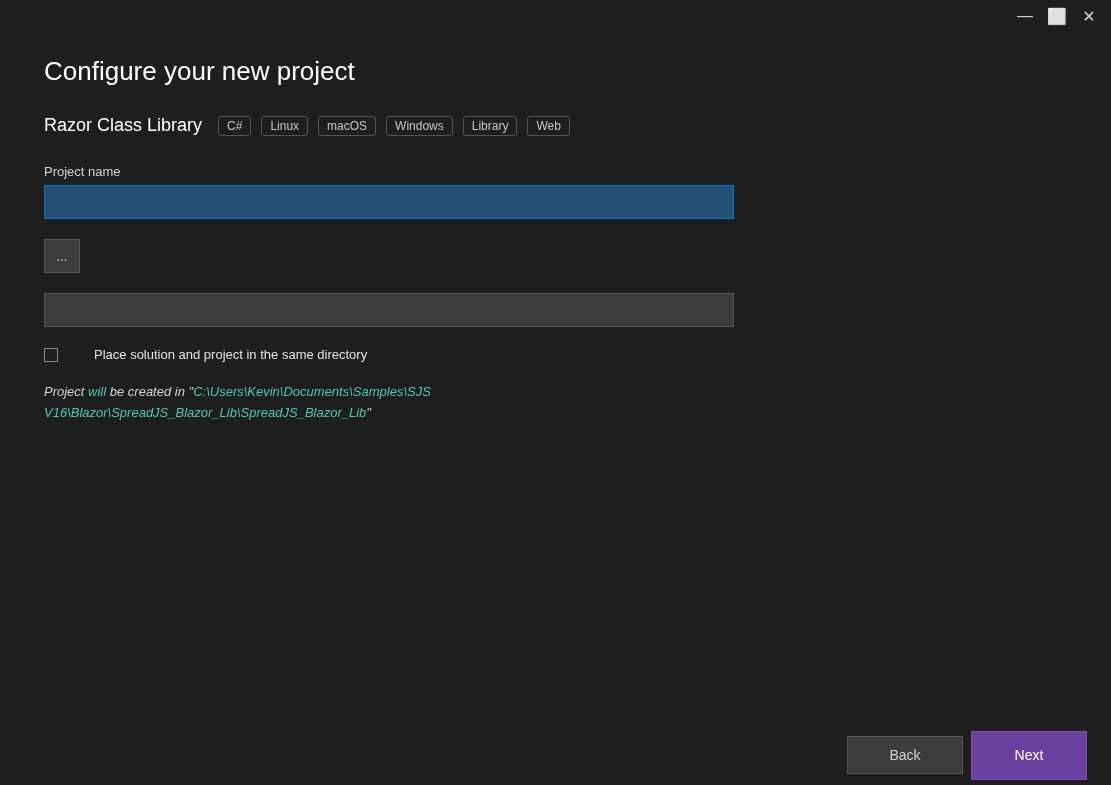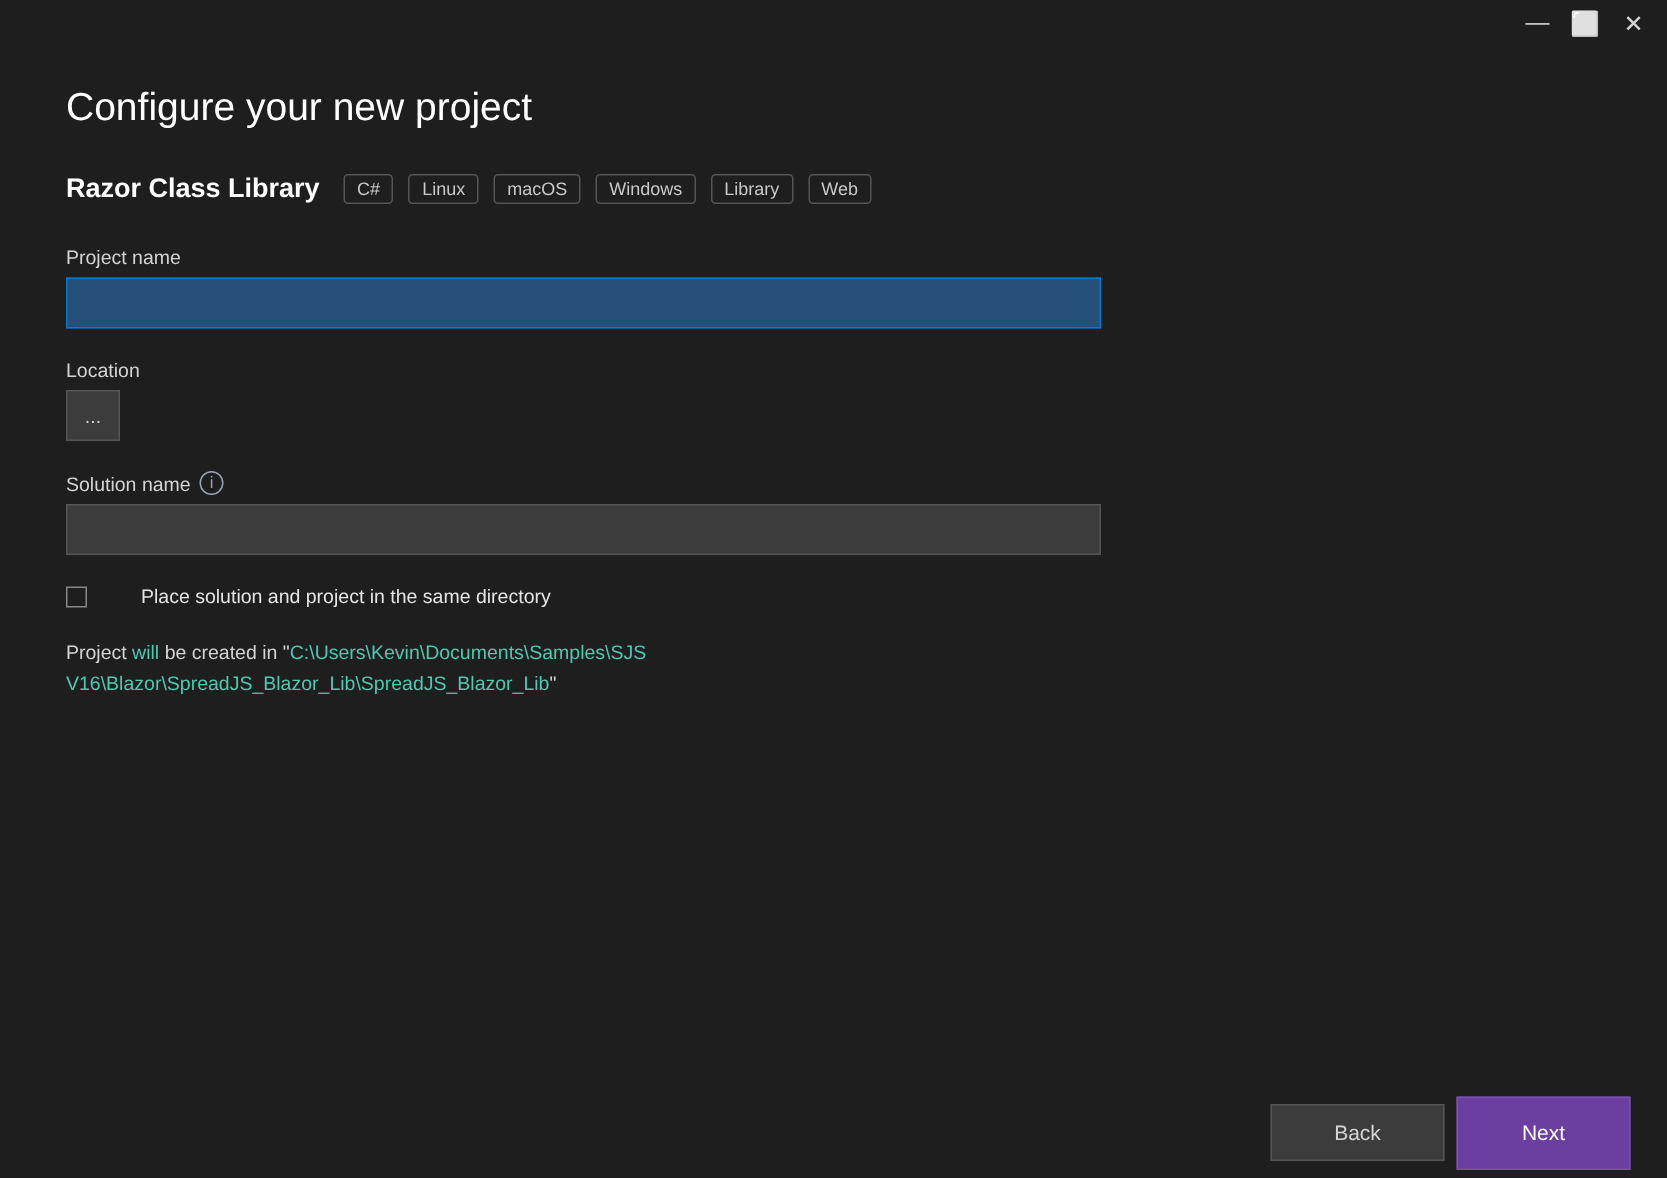--- a/index.html
+++ b/index.html
@@ -55,21 +55,21 @@
 
     .project-type-row {
       display: flex;
       align-items: center;
       gap: 10px;
       margin-bottom: 28px;
     }
 
     .project-type-name {
       font-size: 18px;
-      font-weight: 700;
+      font-weight: 400;
       color: #ffffff;
       margin-right: 6px;
     }
 
     .tag {
       display: inline-block;
       padding: 2px 8px;
       border: 1px solid #555;
       border-radius: 3px;
       font-size: 12px;
@@ -201,20 +201,21 @@
       color: #e5e5e5;
       font-size: 13px;
       margin-left: 28px;
     }
 
     .project-path-info {
       font-size: 13px;
       color: #d4d4d4;
       line-height: 1.6;
       max-width: 700px;
+      font-style: italic;
     }
 
     .project-path-info .highlight {
       color: #4ec9b0;
     }
 
     .bottom-bar {
       position: absolute;
       bottom: 0;
       left: 0;
@@ -270,31 +271,26 @@
     <span class="tag">Library</span>
     <span class="tag">Web</span>
   </div>
 
   <div class="form-section">
     <label class="form-label">Project name</label>
     <input class="text-input selected" type="text" style="">
   </div>
 
   <div class="form-section">
-    <label class="form-label">Location</label>
     <div class="location-row">
       <button class="browse-btn">...</button>
     </div>
   </div>
 
   <div class="form-section">
-    <div class="form-label-row">
-      <span class="form-label" style="margin-bottom:0;">Solution name</span>
-      <span class="info-icon">i</span>
-    </div>
     <input class="text-input normal" type="text" style="">
   </div>
 
   <div class="checkbox-row">
     <input type="checkbox" class="checkbox-input" style="">
     <label class="checkbox-label">Place solution and project in the same directory</label>
   </div>
 
   <div class="project-path-info">
     <span>Project </span><span class="highlight">will</span><span> be created in "</span><span class="highlight">C:\Users\Kevin\Documents\Samples\SJS V16\Blazor\SpreadJS_Blazor_Lib\SpreadJS_Blazor_Lib</span><span>"</span>

